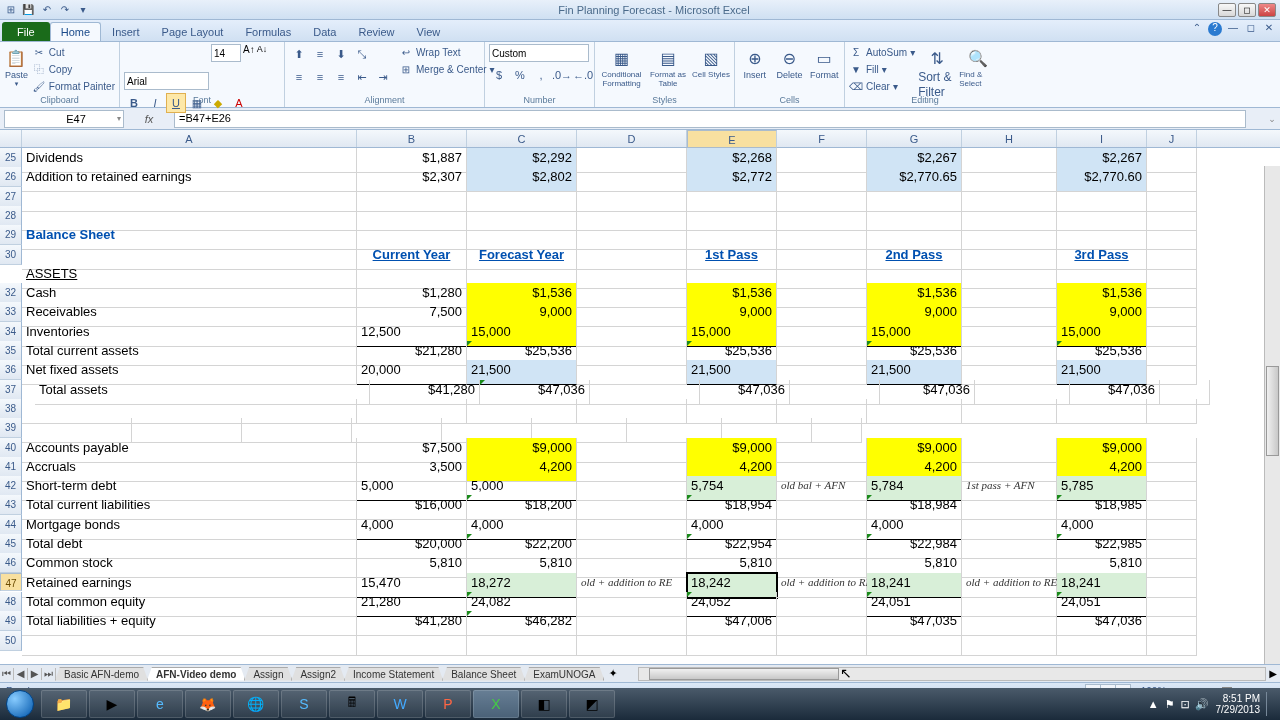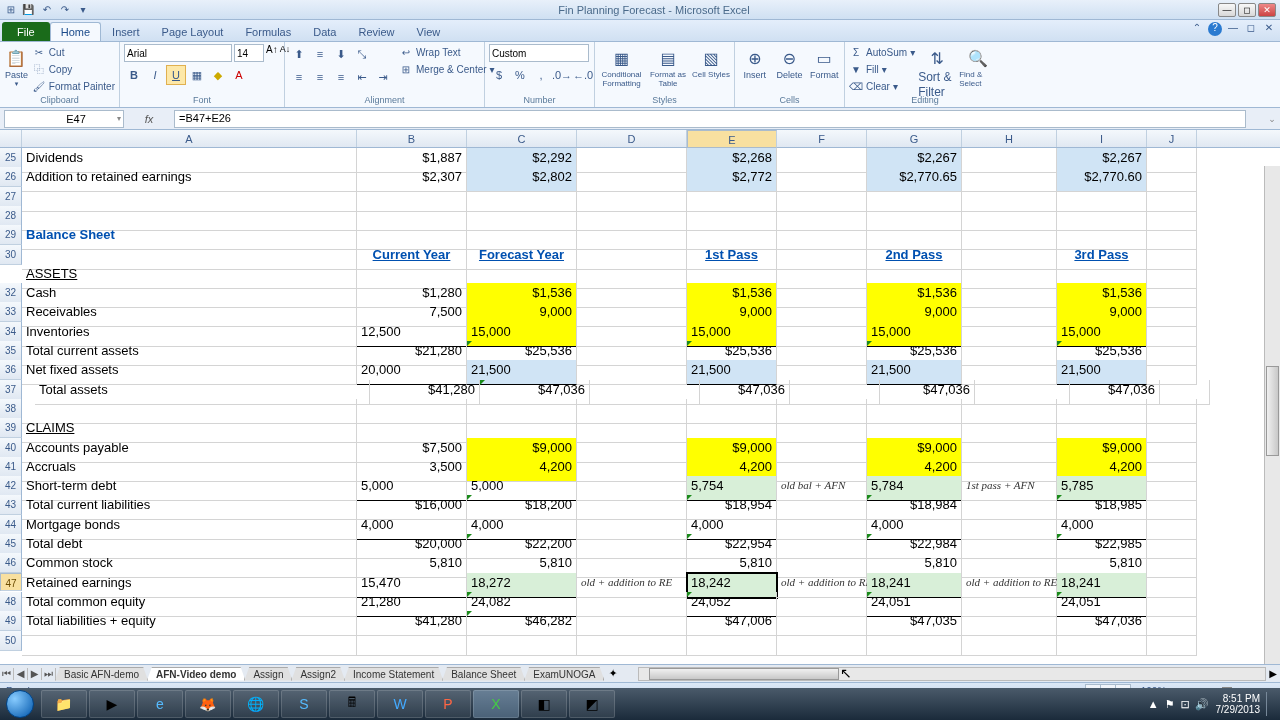--- a/index.html
+++ b/index.html
@@ -164,21 +164,21 @@
             <span class="ic">🖌</span>
             <span>Format Painter</span>
           </div>
       </div>
     </div>
     <div class="label">Clipboard</div>
   </div>
   <div class="rgroup" style="width:165px">
     <div class="body" style="flex-direction:column;gap:3px">
       <div style="display:flex;gap:2px">
-        <input class="sel" style="width: 108px;" value="Arial">
+        <input class="sel" style="width: 85px; margin-top: 28px;" value="Arial">
         <input class="sel" style="width: 30px;" value="14">
         <span style="font-size:10px">A↑</span>
         <span style="font-size:9px">A↓</span>
       </div>
       <div class="btnrow">
         <span>
             <b>B</b>
           </span>
         <span>
             <i>I</i>
@@ -489,21 +489,20 @@
         <div class="cell cD l"></div>
         <div class="cell cE l"></div>
         <div class="cell cF l"></div>
         <div class="cell cG l"></div>
         <div class="cell cH l"></div>
         <div class="cell cI l"></div>
         <div class="cell cJ l"></div>
       </div>
       <div class="rh" style="top: 270.2px;">39</div>
       <div class="row cells-area" style="position: absolute; top: 270.2px; left: 0px;">
-        <div class="cell cA u">CLAIMS</div>
         <div class="cell cB l"></div>
         <div class="cell cC l"></div>
         <div class="cell cD l"></div>
         <div class="cell cE l"></div>
         <div class="cell cF l"></div>
         <div class="cell cG l"></div>
         <div class="cell cH l"></div>
         <div class="cell cI l"></div>
         <div class="cell cJ l"></div>
       </div>

